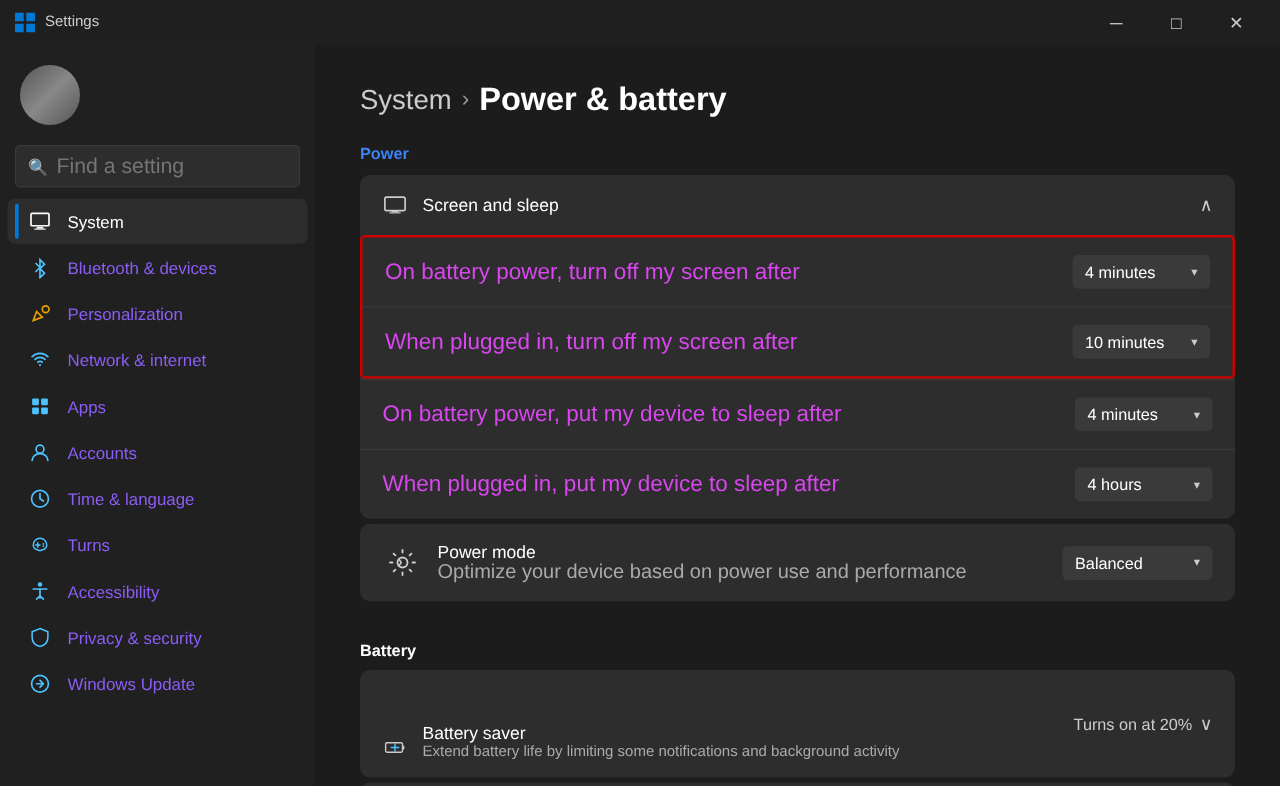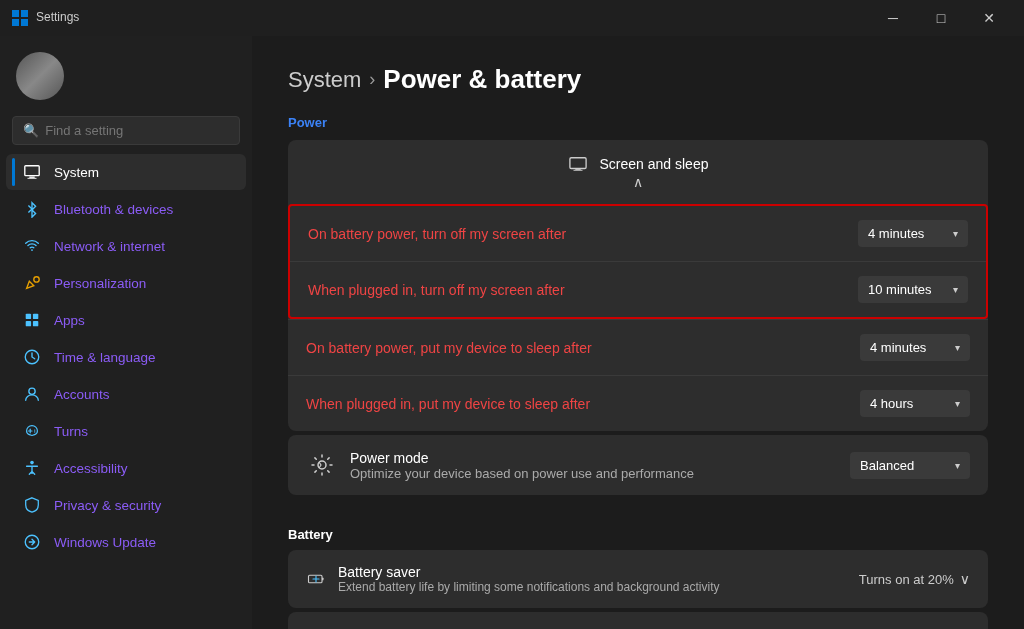--- a/index.html
+++ b/index.html
@@ -97,21 +97,21 @@
       display: flex;
       align-items: center;
       gap: 6px;
       cursor: text;
     }
     .search-box input {
       background: transparent;
       border: none;
       outline: none;
       color: #3b82f6;
-      font-size: 13px;
+      font-size: 17px;
       width: 100%;
     }
     .search-icon-glyph {
       color: #999;
       font-size: 13px;
     }
 
     
     .nav-items {
       flex: 1;
@@ -195,21 +195,20 @@
       border-radius: 8px;
       margin-bottom: 4px;
       overflow: hidden;
     }
     .card-header {
       display: flex;
       align-items: center;
       padding: 14px 18px;
       cursor: pointer;
       justify-content: space-between;
-      flex-direction: column;
     }
     .card-header-left {
       display: flex;
       align-items: center;
       gap: 12px;
     }
     .card-title { font-size: 14px; color: #fff; }
     .chevron-icon { color: #ccc; font-size: 14px; }
 
     
@@ -222,21 +221,21 @@
 
     
     .setting-row {
       display: flex;
       align-items: center;
       justify-content: space-between;
       padding: 14px 18px;
       border-top: 1px solid #3a3a3a;
     }
     .setting-row:first-child { border-top: none; }
-    .setting-label { font-size: 14px; color: #ef4444; }
+    .setting-label { font-size: 18px; color: #d946ef; }
     .setting-control {
       display: flex;
       align-items: center;
       gap: 4px;
       min-width: 110px;
       justify-content: flex-end;
     }
     .dropdown-btn {
       background: #3a3a3a;
       border: none;
@@ -263,42 +262,43 @@
       width: 32px;
       height: 32px;
       margin-right: 12px;
       display: flex;
       align-items: center;
       justify-content: center;
       flex-shrink: 0;
     }
     .power-mode-text { flex: 1; }
     .power-mode-title { font-size: 14px; color: #fff; }
-    .power-mode-desc { font-size: 13px; color: #aaa; }
+    .power-mode-desc { font-size: 16px; color: #aaa; }
 
     .battery-section-label {
       font-size: 13px;
       font-weight: 600;
       color: #fff;
       margin-top: 32px;
       margin-bottom: 8px;
     }
 
     
     .battery-saver-row {
       display: flex;
       align-items: center;
       padding: 14px 18px;
       cursor: pointer;
       justify-content: space-between;
     }
     .battery-saver-left {
       display: flex;
-      align-items: center;
+      align-items: flex-end;
       gap: 12px;
+      margin-top: 28px;
     }
     .battery-usage-row {
       display: flex;
       align-items: center;
       padding: 14px 32px;
       cursor: pointer;
       justify-content: space-between;
     }
     .battery-usage-left {
       display: flex;
@@ -364,69 +364,69 @@
               <path d="M10 3l4 4-4 4 4 4-4 4V3z" stroke="#4cc2ff" stroke-width="1.5" fill="none"></path>
               <path d="M6 6l4 4M6 14l4-4" stroke="#4cc2ff" stroke-width="1.5"></path>
             </svg>
         </div>
         <span>Bluetooth &amp; devices</span>
       </div>
 
       <div class="nav-item">
         <div class="nav-icon">
           <svg viewBox="0 0 20 20" fill="none">
+              <path d="M4 16l3-8 5 5-8 3z" stroke="#e8a000" stroke-width="1.5" fill="none"></path>
+              <circle cx="15" cy="6" r="3" stroke="#e8a000" stroke-width="1.5"></circle>
+            </svg>
+        </div>
+        <span>Personalization</span>
+      </div>
+
+      <div class="nav-item">
+        <div class="nav-icon">
+          <svg viewBox="0 0 20 20" fill="none">
               <path d="M3 7c3.9-3.9 10.1-3.9 14 0" stroke="#4cc2ff" stroke-width="1.5" stroke-linecap="round"></path>
               <path d="M5.5 9.5c2.5-2.5 6.5-2.5 9 0" stroke="#4cc2ff" stroke-width="1.5" stroke-linecap="round"></path>
               <path d="M8 12c1.1-1.1 3-1.1 4 0" stroke="#4cc2ff" stroke-width="1.5" stroke-linecap="round"></path>
               <circle cx="10" cy="14.5" r="1" fill="#4cc2ff"></circle>
             </svg>
         </div>
         <span>Network &amp; internet</span>
       </div>
 
       <div class="nav-item">
         <div class="nav-icon">
           <svg viewBox="0 0 20 20" fill="none">
-              <path d="M4 16l3-8 5 5-8 3z" stroke="#e8a000" stroke-width="1.5" fill="none"></path>
-              <circle cx="15" cy="6" r="3" stroke="#e8a000" stroke-width="1.5"></circle>
-            </svg>
-        </div>
-        <span>Personalization</span>
-      </div>
-
-      <div class="nav-item">
-        <div class="nav-icon">
-          <svg viewBox="0 0 20 20" fill="none">
               <rect x="3" y="3" width="6" height="6" rx="1" fill="#4cc2ff"></rect>
               <rect x="11" y="3" width="6" height="6" rx="1" fill="#4cc2ff"></rect>
               <rect x="3" y="11" width="6" height="6" rx="1" fill="#4cc2ff"></rect>
               <rect x="11" y="11" width="6" height="6" rx="1" fill="#4cc2ff"></rect>
             </svg>
         </div>
         <span>Apps</span>
       </div>
 
       <div class="nav-item">
         <div class="nav-icon">
           <svg viewBox="0 0 20 20" fill="none">
+              <circle cx="10" cy="7" r="3.5" stroke="#4cc2ff" stroke-width="1.5"></circle>
+              <path d="M3 17c0-3.3 3.1-6 7-6s7 2.7 7 6" stroke="#4cc2ff" stroke-width="1.5" stroke-linecap="round"></path>
+            </svg>
+        </div>
+        <span>Accounts</span>
+      </div>
+
+      <div class="nav-item">
+        <div class="nav-icon">
+          <svg viewBox="0 0 20 20" fill="none">
               <circle cx="10" cy="10" r="7.5" stroke="#4cc2ff" stroke-width="1.5"></circle>
               <path d="M10 5.5V10l3 2" stroke="#4cc2ff" stroke-width="1.5" stroke-linecap="round"></path>
             </svg>
         </div>
         <span>Time &amp; language</span>
-      </div>
-
-      <div class="nav-item">
-        <div class="nav-icon">
-          <svg viewBox="0 0 20 20" fill="none">
-              <circle cx="10" cy="7" r="3.5" stroke="#4cc2ff" stroke-width="1.5"></circle>
-              <path d="M3 17c0-3.3 3.1-6 7-6s7 2.7 7 6" stroke="#4cc2ff" stroke-width="1.5" stroke-linecap="round"></path>
-            </svg>
-        </div>
-        <span>Accounts</span>
       </div>
 
       <div class="nav-item">
         <div class="nav-icon">
           <svg viewBox="0 0 20 20" fill="none">
               <path d="M4 10c0-3.3 2.7-6 6-6s6 2.7 6 6c0 2-1.5 3.5-3 4l-3 1-3-1c-1.5-.5-3-2-3-4z" stroke="#4cc2ff" stroke-width="1.3"></path>
               <line x1="8" y1="8" x2="8" y2="12" stroke="#4cc2ff" stroke-width="1.3" stroke-linecap="round"></line>
               <line x1="6" y1="10" x2="10" y2="10" stroke="#4cc2ff" stroke-width="1.3" stroke-linecap="round"></line>
               <circle cx="13" cy="9" r="0.8" fill="#4cc2ff"></circle>
               <circle cx="13" cy="11" r="0.8" fill="#4cc2ff"></circle>

